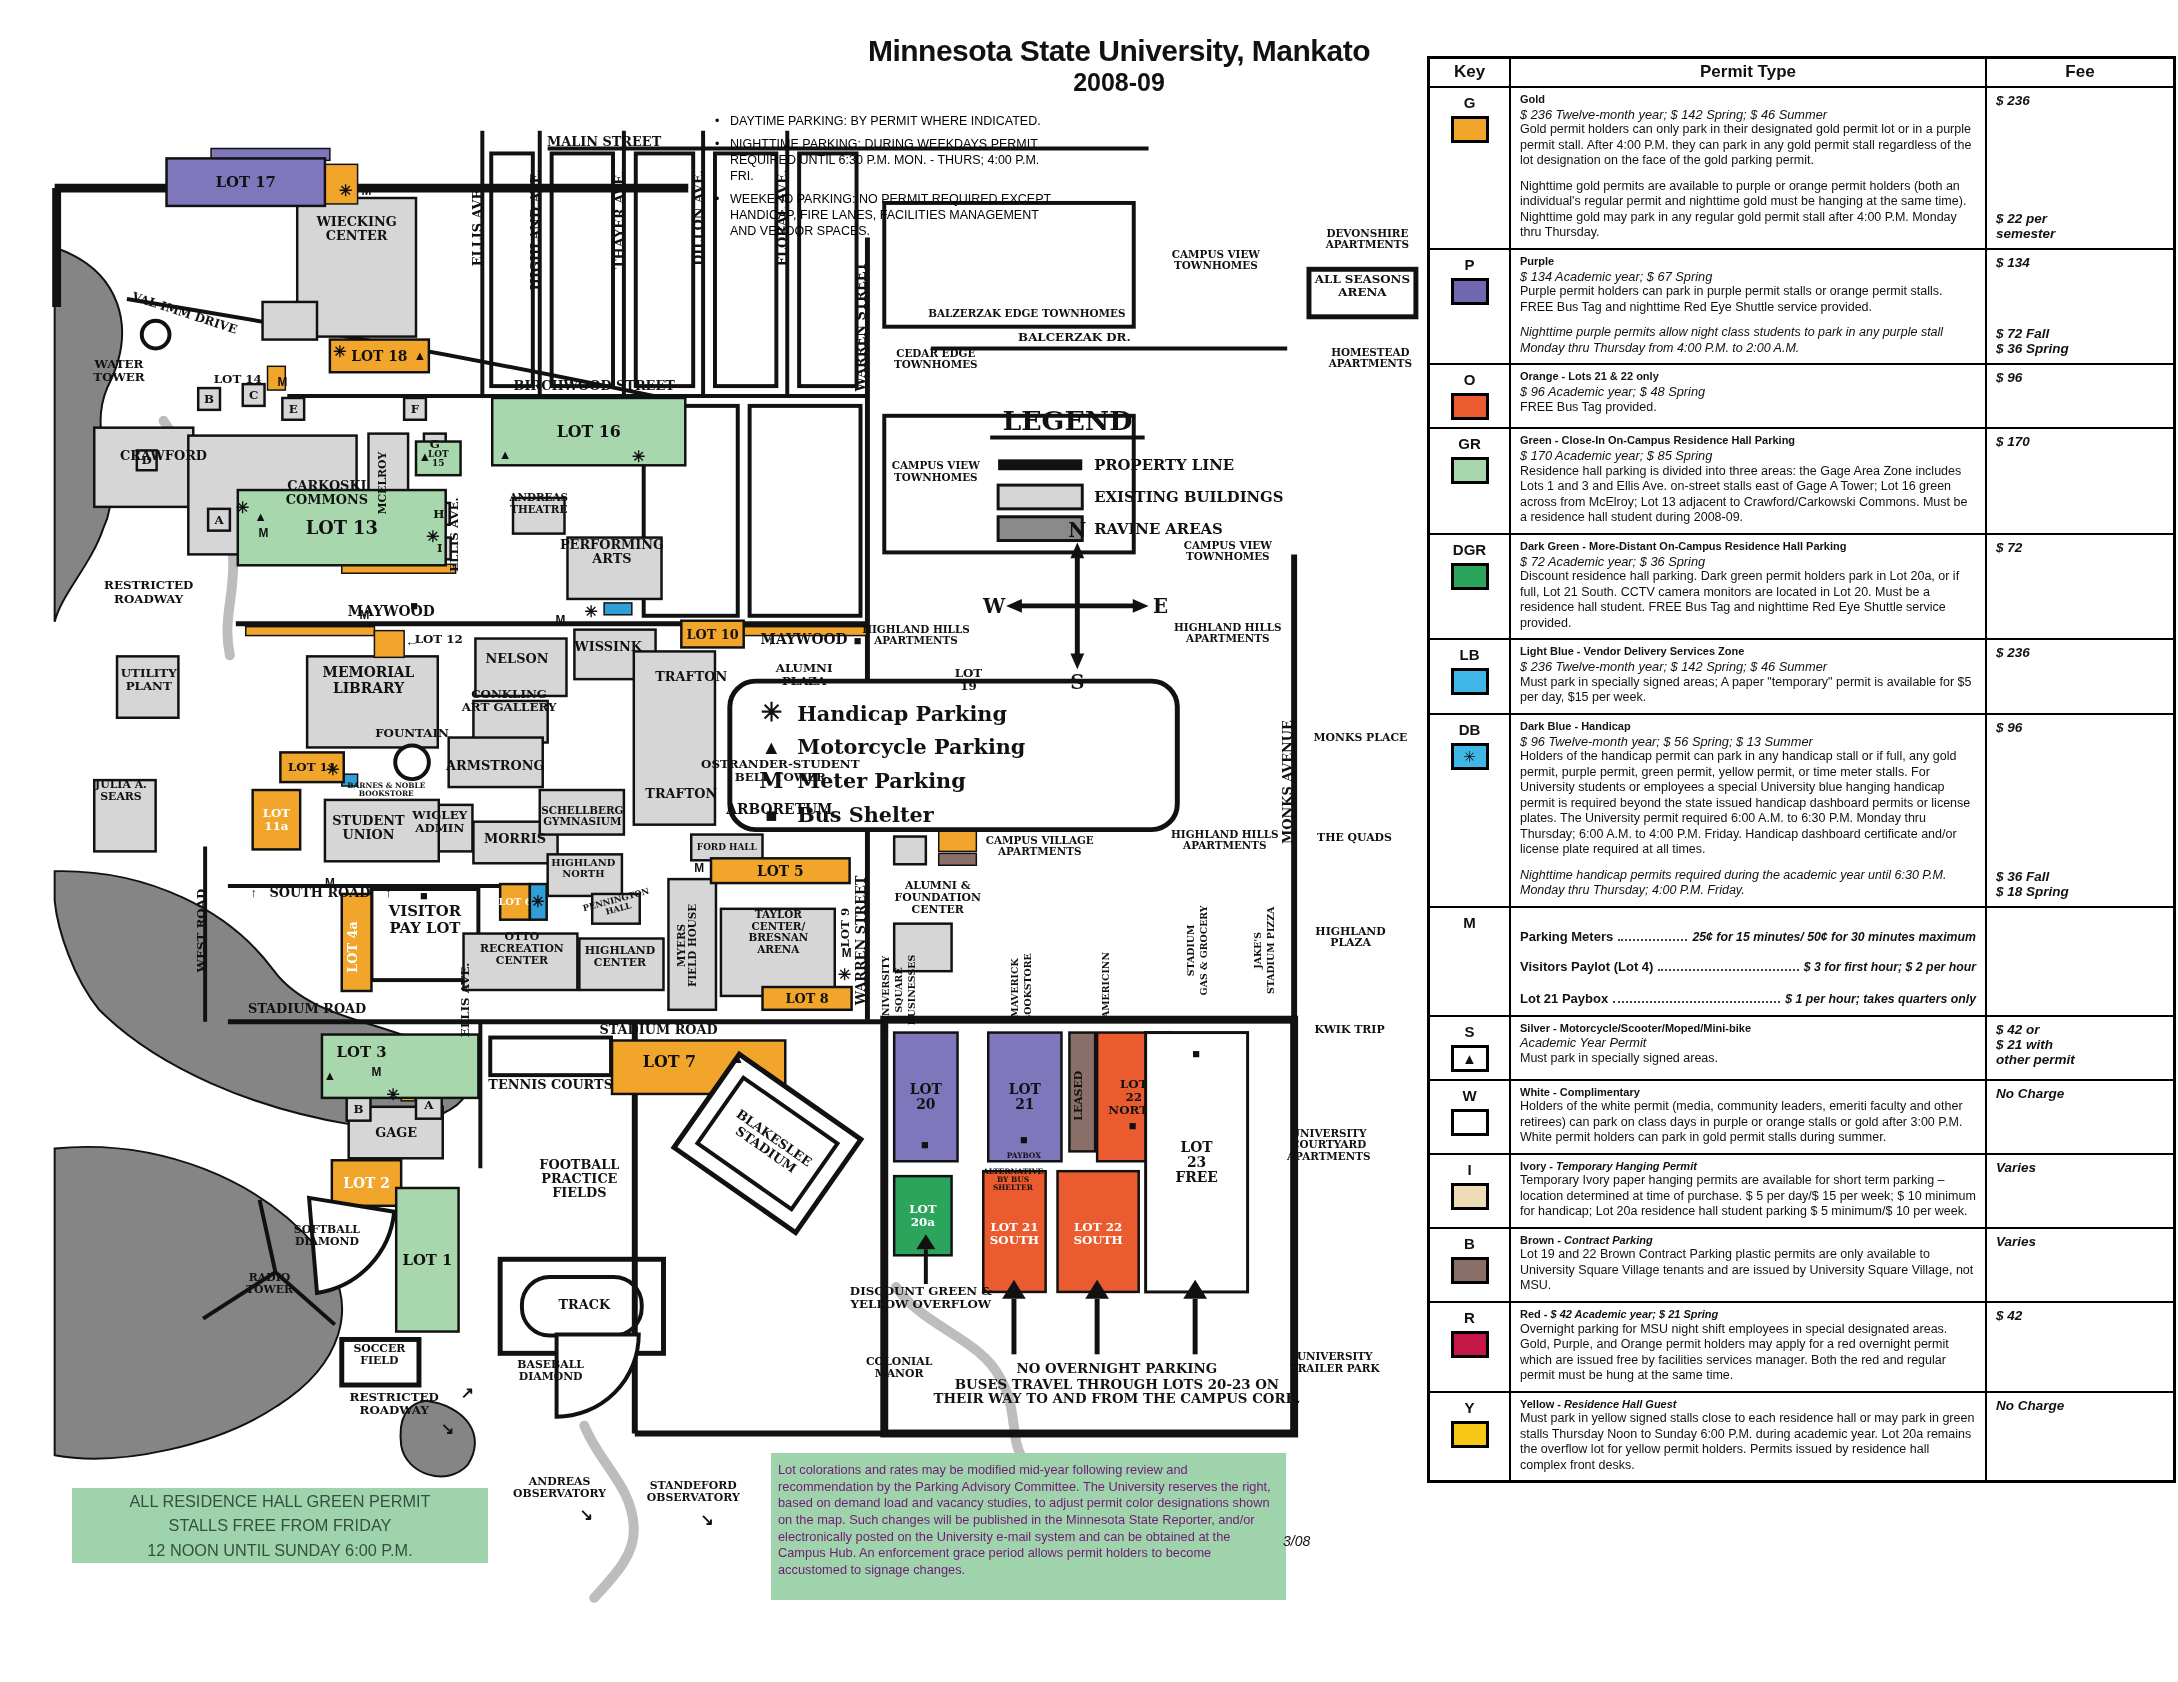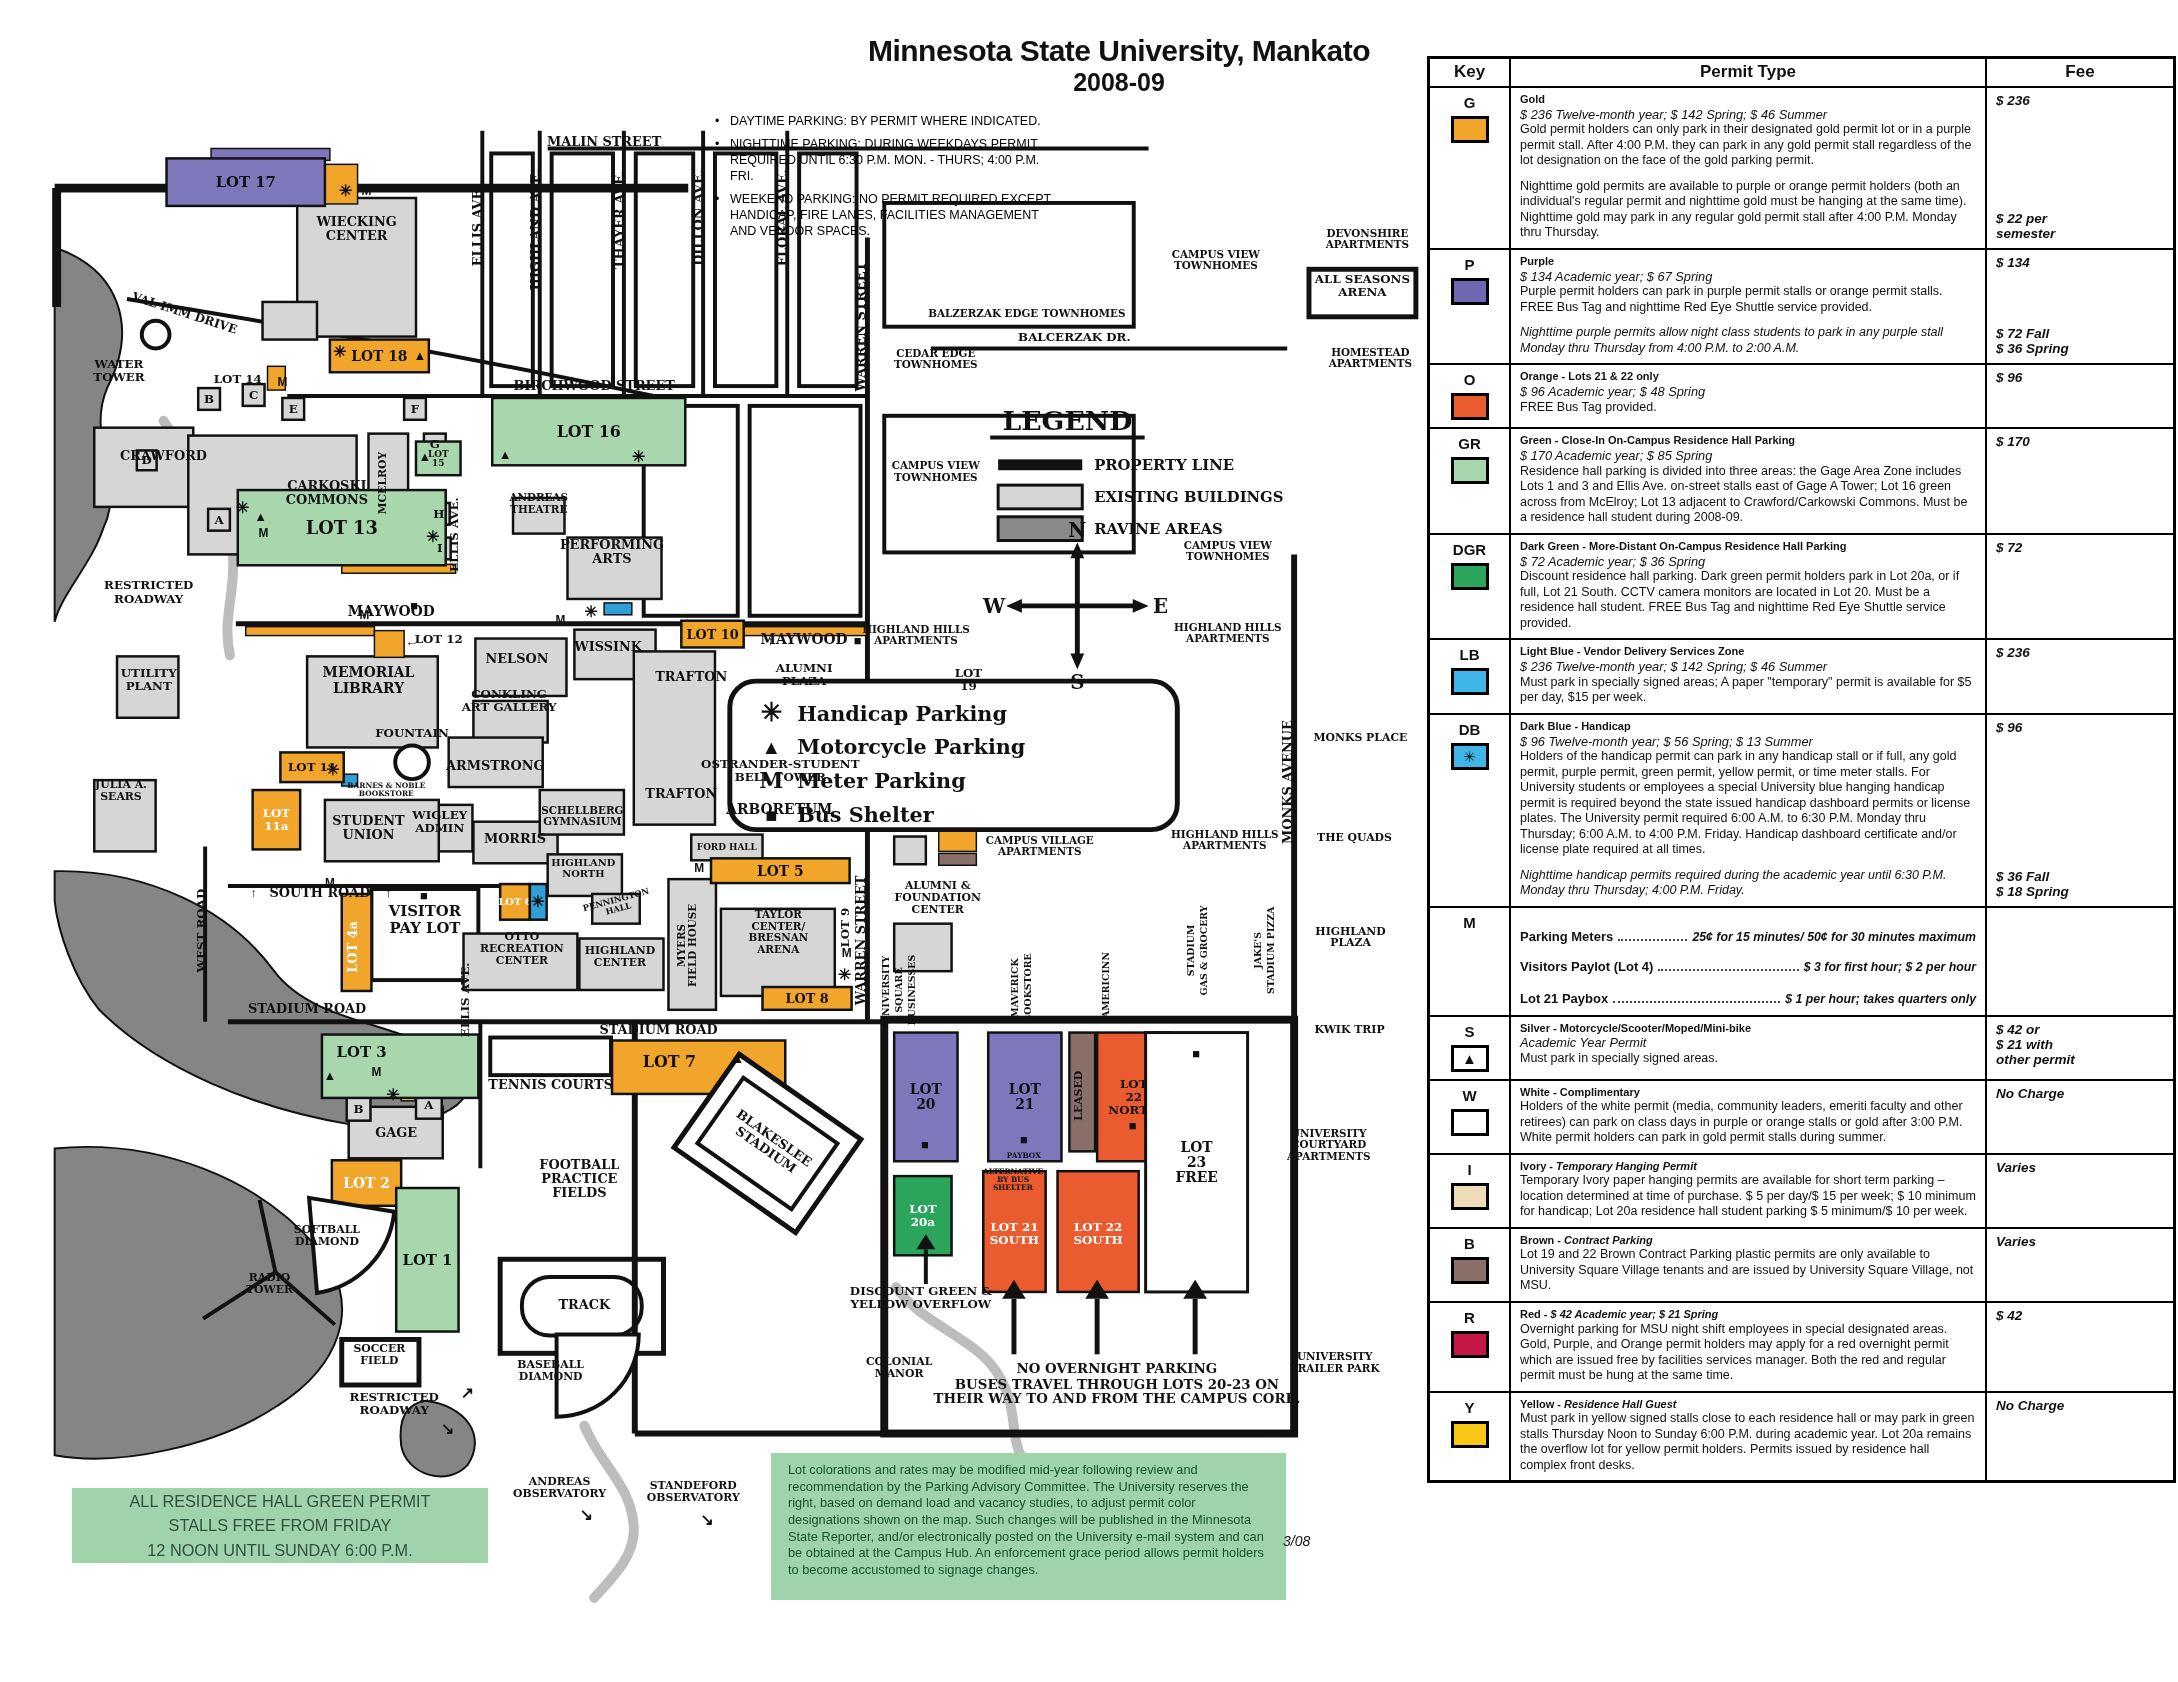--- a/index.html
+++ b/index.html
@@ -11,21 +11,21 @@
   .title .l2{font-size:25px;margin-top:0px;}
   .notes{position:absolute;left:715px;top:113px;width:345px;margin:0;padding:0;list-style:none;
          font-size:12.5px;line-height:1.28;color:#000000;}
   .notes li{margin-bottom:7px;padding-left:15px;position:relative;}
   .notes li::before{content:"\2022";position:absolute;left:0;top:0;}
   .green-box{position:absolute;background:#9FD3AC;}
   #gb-left{left:72px;top:1488px;width:416px;height:75px;font-size:16.3px;line-height:1.5;
            color:#34503f;display:flex;align-items:center;justify-content:center;text-align:center;
            white-space:pre-line;}
   #gb-right{left:771px;top:1453px;width:515px;height:147px;font-size:12.8px;line-height:1.3;
-            color:#14532d;padding:9px 17px;box-sizing:border-box;}
+            color:#701a75;padding:9px 7px;box-sizing:border-box;}
   .datestamp{position:absolute;left:1283px;top:1533px;font-size:14px;font-style:italic;}
   .permit-table{position:absolute;left:1427px;top:56px;width:749px;border:3px solid #000;
                 box-sizing:border-box;background:#fff;}
   .pt-row{display:grid;grid-template-columns:79px 1fr 188px;border-top:2px solid #000;}
   .pt-row.first{border-top:none;}
   .cell{border-left:2px solid #000;padding:5px 9px 7px 9px;box-sizing:border-box;min-width:0;}
   .cell.nb{border-left:none;}
   .pt-header .cell{font-weight:bold;text-align:center;font-size:17px;padding:3px 0 4px 0;}
   .key-cell{display:flex;flex-direction:column;align-items:center;padding-top:6px;gap:5px;}
   .key-letter{font-weight:bold;font-size:15px;}

